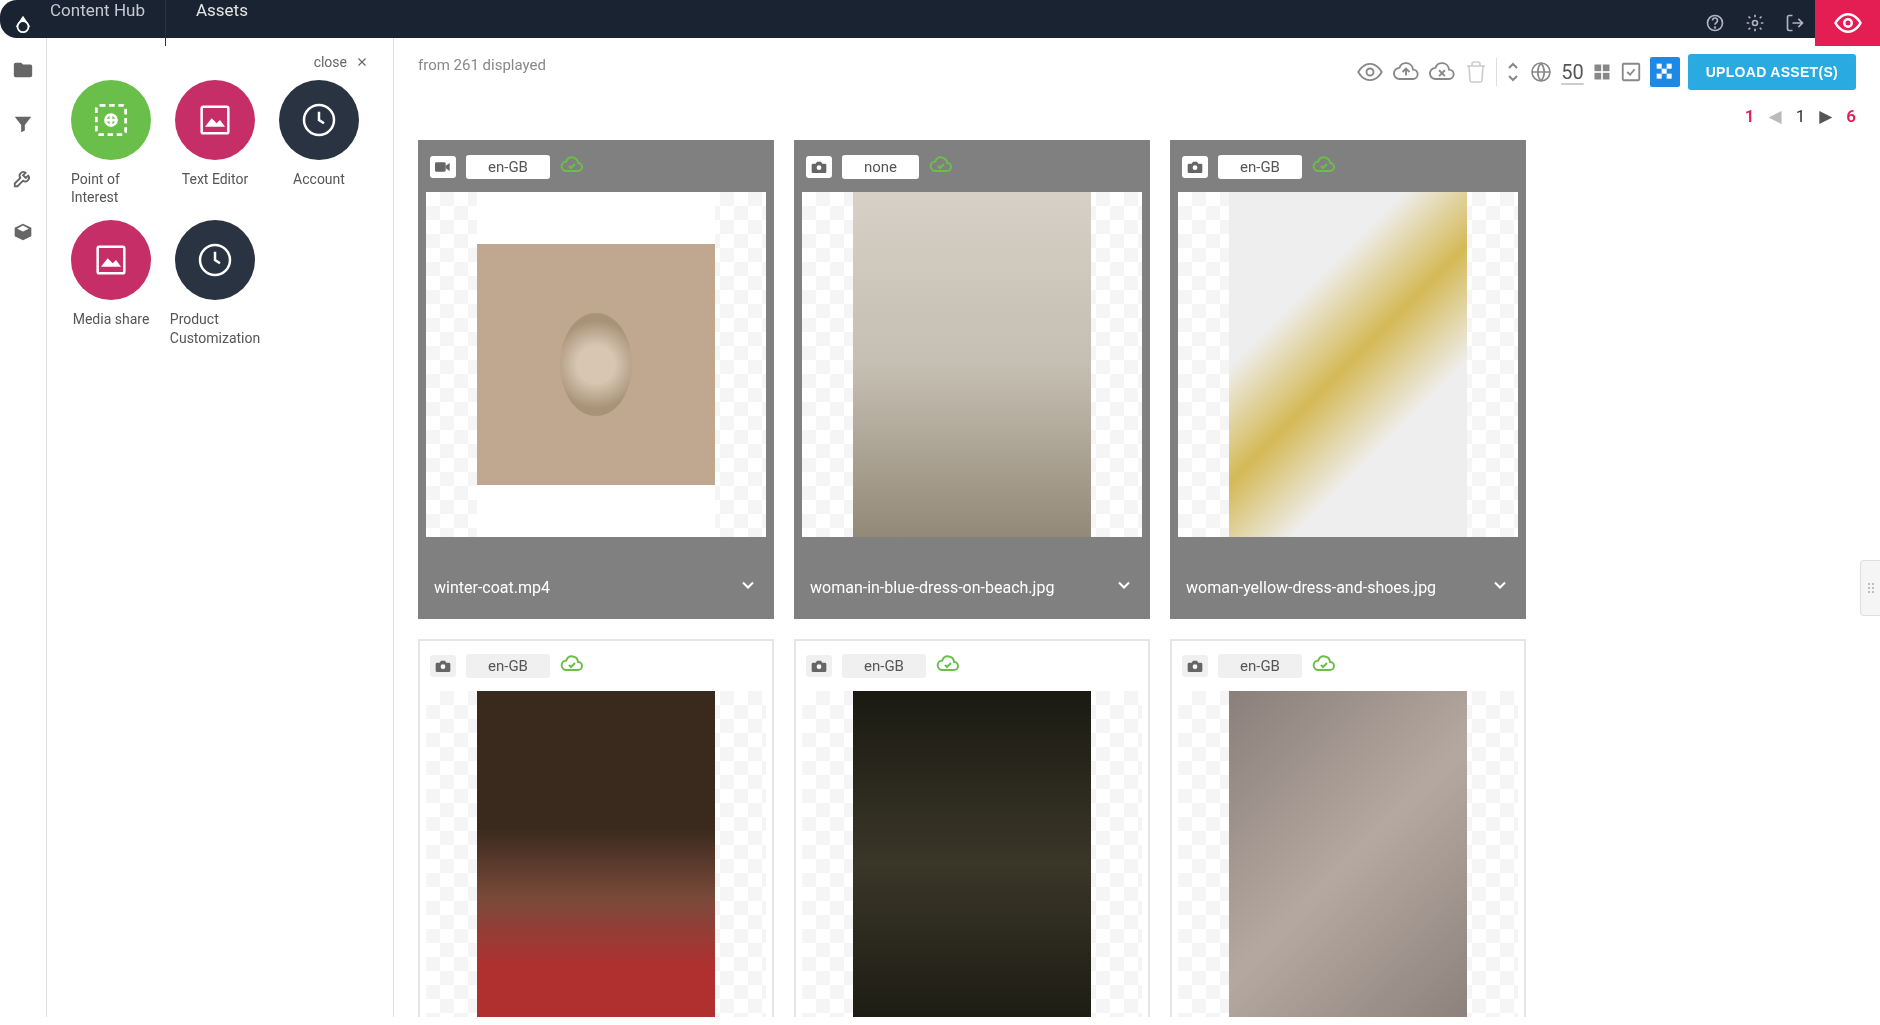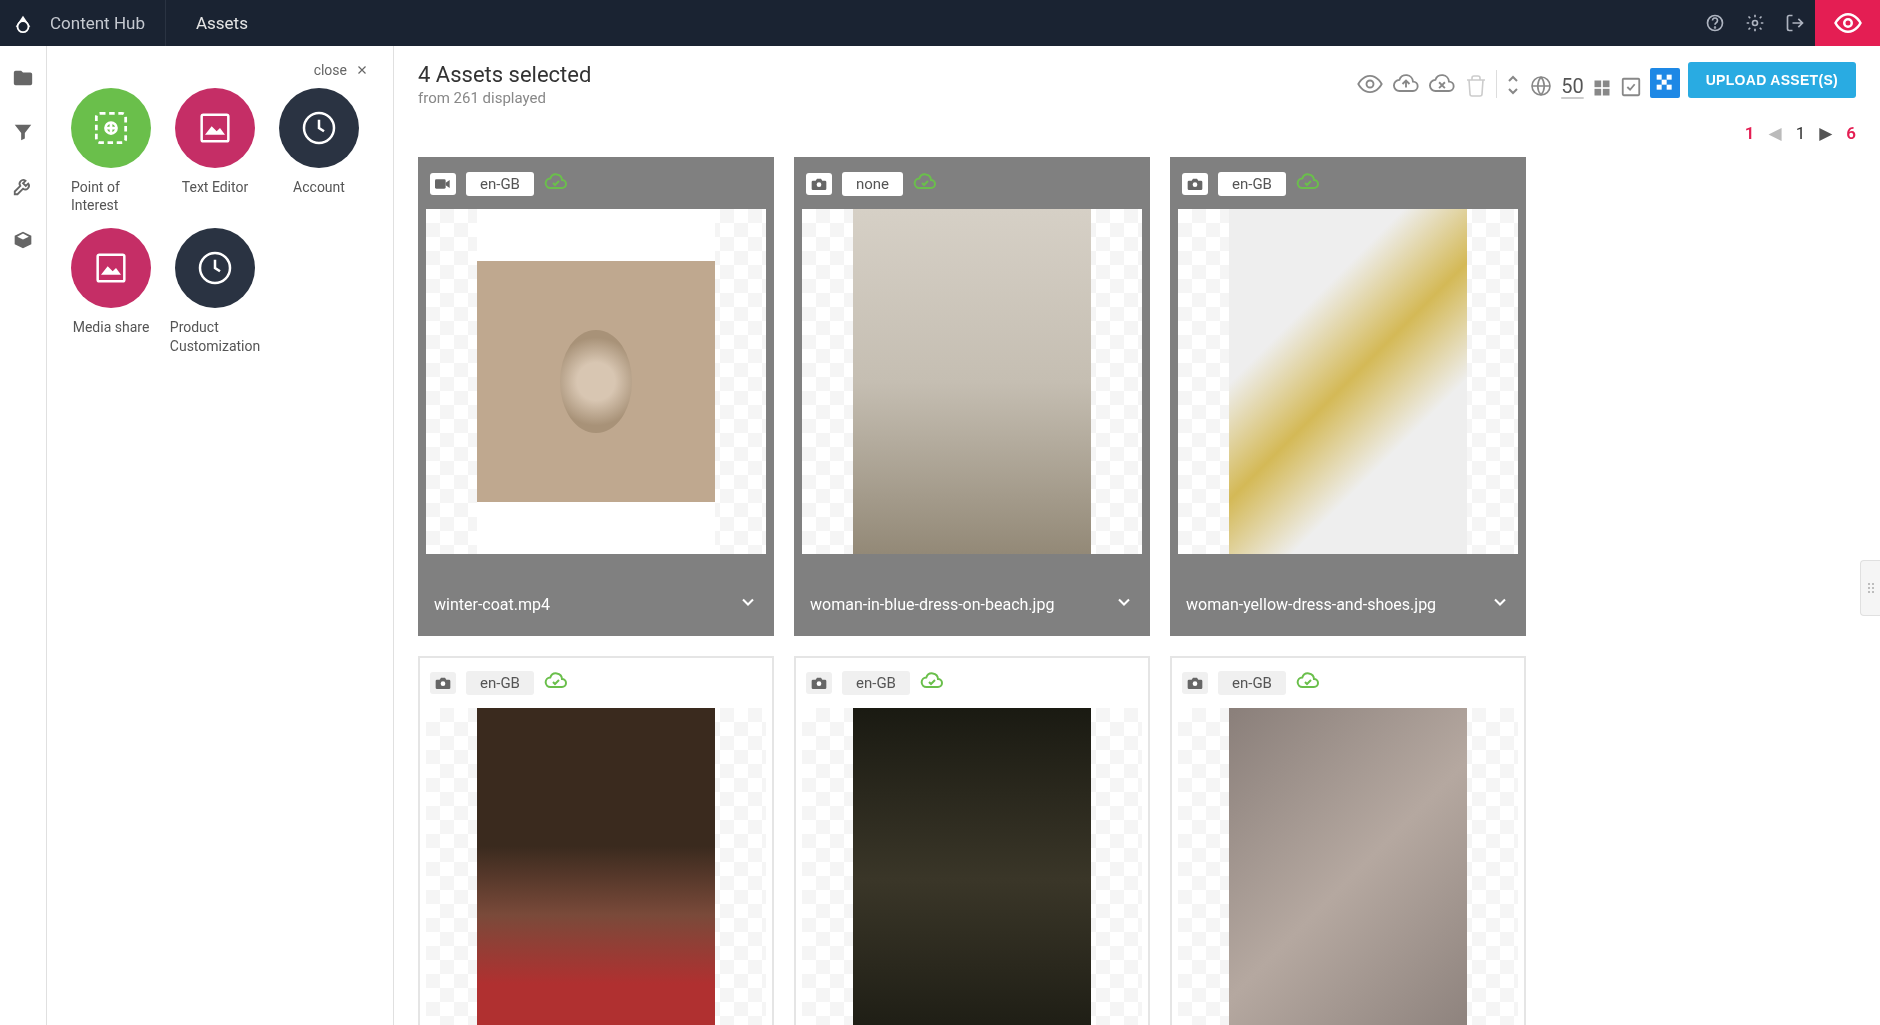--- a/index.html
+++ b/index.html
@@ -1,18 +1,18 @@
 <!DOCTYPE html>
 <html><head>
 <meta charset="utf-8">
 <style>
 * { box-sizing: border-box; margin: 0; padding: 0; }
 body { font-family: -apple-system, BlinkMacSystemFont, 'Segoe UI', Roboto, sans-serif; background: #fff; color: #333; width: 1880px; height: 1025px; overflow: hidden; }
 
-.header { background: #1a2332; height: 46px; display: flex; align-items: center; color: #fff; }
+.header { background: #1a2332; height: 38px; display: flex; color: #fff; border-radius: 17px; }
 .header-logo { width: 46px; height: 46px; display: flex; align-items: center; justify-content: center; }
 .header-brand { font-size: 17px; padding: 0 20px 0 4px; color: #c5c9d0; }
 .header-divider { width: 1px; height: 46px; background: #2a3342; }
 .header-section { font-size: 17px; font-weight: 400; padding: 0 30px; color: #e5e5e5; }
 .header-spacer { flex: 1; }
 .header-icon { width: 40px; height: 46px; display: flex; align-items: center; justify-content: center; color: #aeb4c0; cursor: pointer; }
 .header-eye { background: #e41e53; width: 65px; height: 46px; display: flex; align-items: center; justify-content: center; color: #fff; }
 
 .main { display: flex; height: calc(100% - 46px); }
 
@@ -28,42 +28,42 @@
 .app-icon.green { background: #6abf4b; }
 .app-icon.pink { background: #c52e66; }
 .app-icon.dark { background: #2a3342; }
 .app-label { font-size: 14px; color: #555; line-height: 1.3; }
 
 .content { flex: 1; display: flex; flex-direction: column; overflow: hidden; }
 .toolbar { padding: 16px 24px 10px; display: flex; align-items: flex-start; }
 .toolbar-info { flex: 1; }
 .toolbar-title { font-size: 22px; color: #333; font-weight: 400; }
 .toolbar-sub { font-size: 15px; color: #888; margin-top: 2px; }
-.toolbar-actions { display: flex; align-items: flex-end; gap: 8px; }
+.toolbar-actions { display: flex; align-items: center; gap: 8px; }
 .tb-icon { color: #888; display: flex; align-items: center; justify-content: center; cursor: pointer; }
 .tb-sep { width: 1px; height: 28px; background: #ddd; }
 .tb-num { font-size: 20px; color: #555; text-decoration: underline; text-decoration-color: #ccc; text-underline-offset: 4px; }
 .tb-btn-active { background: #1e88e5; color: #fff; padding: 5px; border-radius: 2px; display: flex; align-items: center; justify-content: center; }
 .upload-btn { background: #29abe2; color: #fff; border: none; padding: 10px 18px; font-size: 14px; font-weight: 600; border-radius: 3px; cursor: pointer; letter-spacing: 0.3px; }
 
 .pagination { display: flex; justify-content: flex-end; align-items: center; gap: 14px; padding: 6px 24px 14px; font-size: 17px; }
 .page-current { color: #e41e53; font-weight: 600; }
 .page-num { color: #333; }
 .page-total { color: #e41e53; font-weight: 600; }
 .page-arrow { color: #bbb; cursor: pointer; }
 .page-arrow.active { color: #555; }
 
 .grid { padding: 0 24px 24px; display: flex; flex-wrap: wrap; gap: 20px; overflow-y: auto; }
 .card { width: 356px; background: #fff; border: 2px solid #e5e5e5; display: flex; flex-direction: column; }
 .card.selected { background: #808080; border-color: #808080; }
 .card-head { height: 50px; display: flex; align-items: center; gap: 10px; padding: 0 10px; }
 .card-type-badge { background: #fff; border-radius: 3px; width: 26px; height: 22px; display: flex; align-items: center; justify-content: center; color: #666; }
 .card.selected .card-type-badge { background: #fff; }
 .card:not(.selected) .card-type-badge { background: #f0f0f0; }
-.card-locale { background: #fff; border-radius: 3px; padding: 3px 14px; font-size: 15px; color: #555; }
+.card-locale { background: #fff; border-radius: 3px; padding: 3px 22px; font-size: 15px; color: #555; }
 .card:not(.selected) .card-locale { background: #f0f0f0; }
 .card-cloud { color: #6abf4b; }
 .card-image { height: 345px; background: #fff; margin: 0 6px; background-image: repeating-conic-gradient(#f5f5f5 0 25%, #fff 0 50%); background-size: 28px 28px; display: flex; align-items: center; justify-content: center; overflow: hidden; position: relative; }
 .card-image .placeholder { width: 100%; height: 100%; display: flex; align-items: center; justify-content: center; }
 .card-foot { height: 60px; display: flex; align-items: center; justify-content: space-between; padding: 0 14px; color: #fff; margin-top: 20px; }
 .card:not(.selected) .card-foot { color: #333; }
 .card-foot-name { font-size: 16px; }
 .card-foot-chevron { cursor: pointer; }
 
 .right-handle { position: absolute; right: 0; top: 560px; width: 20px; height: 56px; background: #f5f5f5; border: 1px solid #e0e0e0; border-right: none; border-radius: 4px 0 0 4px; display: flex; align-items: center; justify-content: center; color: #aaa; cursor: pointer; }
@@ -194,21 +194,20 @@
             </svg>
           </div>
           <div class="app-label">Product Customization</div>
         </div>
       </div>
   </div>
 
   <div class="content">
     <div class="toolbar">
       <div class="toolbar-info">
-        <div class="toolbar-title">4 Assets selected</div>
         <div class="toolbar-sub">from 261 displayed</div>
       </div>
       <div class="toolbar-actions">
         <div class="tb-icon">
             <svg width="28" height="28" viewBox="0 0 24 24" fill="none" stroke="currentColor" stroke-width="1.6">
               <path d="M2 12s3.5-7 10-7 10 7 10 7-3.5 7-10 7S2 12 2 12z"></path>
               <circle cx="12" cy="12" r="3"></circle>
             </svg>
           </div>
         <div class="tb-icon">

